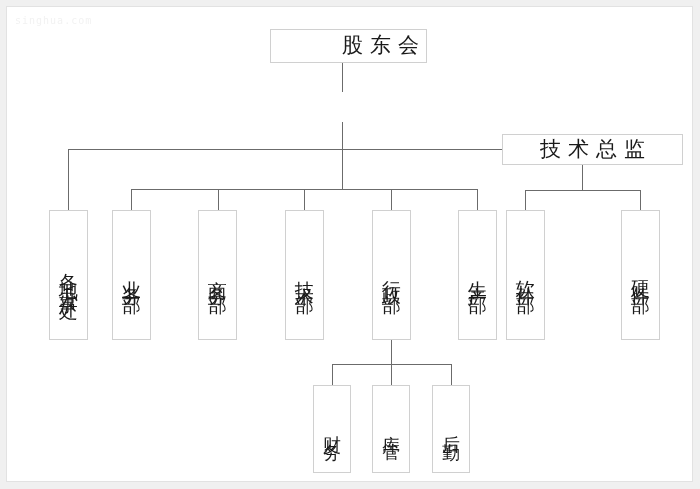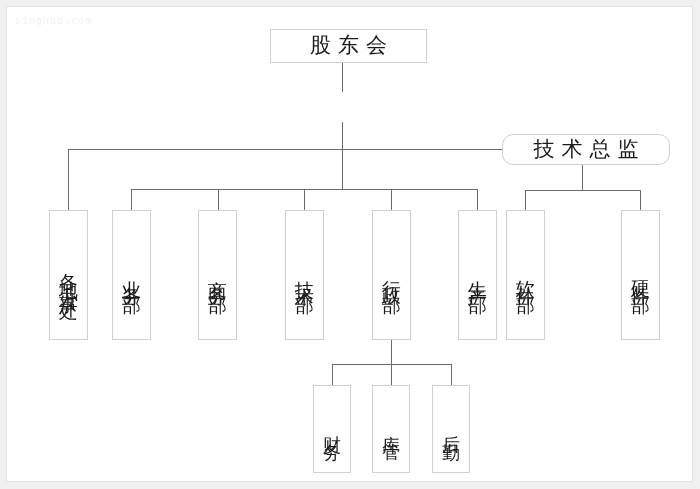--- a/index.html
+++ b/index.html
@@ -110,26 +110,26 @@
   <div class="line h" style="left:518px; top:183px; width:115px;"></div>
   <div class="line v" style="left:518px; top:183px; height:20px;"></div>
   <div class="line v" style="left:633px; top:183px; height:20px;"></div>
 
   <div class="line v" style="left:384px; top:333px; height:24px;"></div>
   <div class="line h" style="left:325px; top:357px; width:119px;"></div>
   <div class="line v" style="left:325px; top:357px; height:21px;"></div>
   <div class="line v" style="left:384px; top:357px; height:21px;"></div>
   <div class="line v" style="left:444px; top:357px; height:21px;"></div>
 
-  <div class="node horiz" style="left:263px; top:22px; width:157px; height:34px;">
+  <div class="node horiz" style="left:263px; top:22px; width:157px; height:34px;justify-content:flex-end;">
     <span class="label">股东会</span>
   </div>
 
 
-  <div class="node horiz" style="left:495px; top:127px; width:168px; height:31px;border-radius:11px;">
+  <div class="node horiz" style="left:495px; top:127px; width:181px; height:31px;">
     <span class="label">技术总监</span>
   </div>
 
   <div class="node vert" style="left:42px; top:203px; width:39px; height:130px;">
     <span class="label">各地办事处</span>
   </div>
 
   <div class="node vert" style="left:105px; top:203px; width:39px; height:130px;">
     <span class="label">业务部</span>
   </div>

